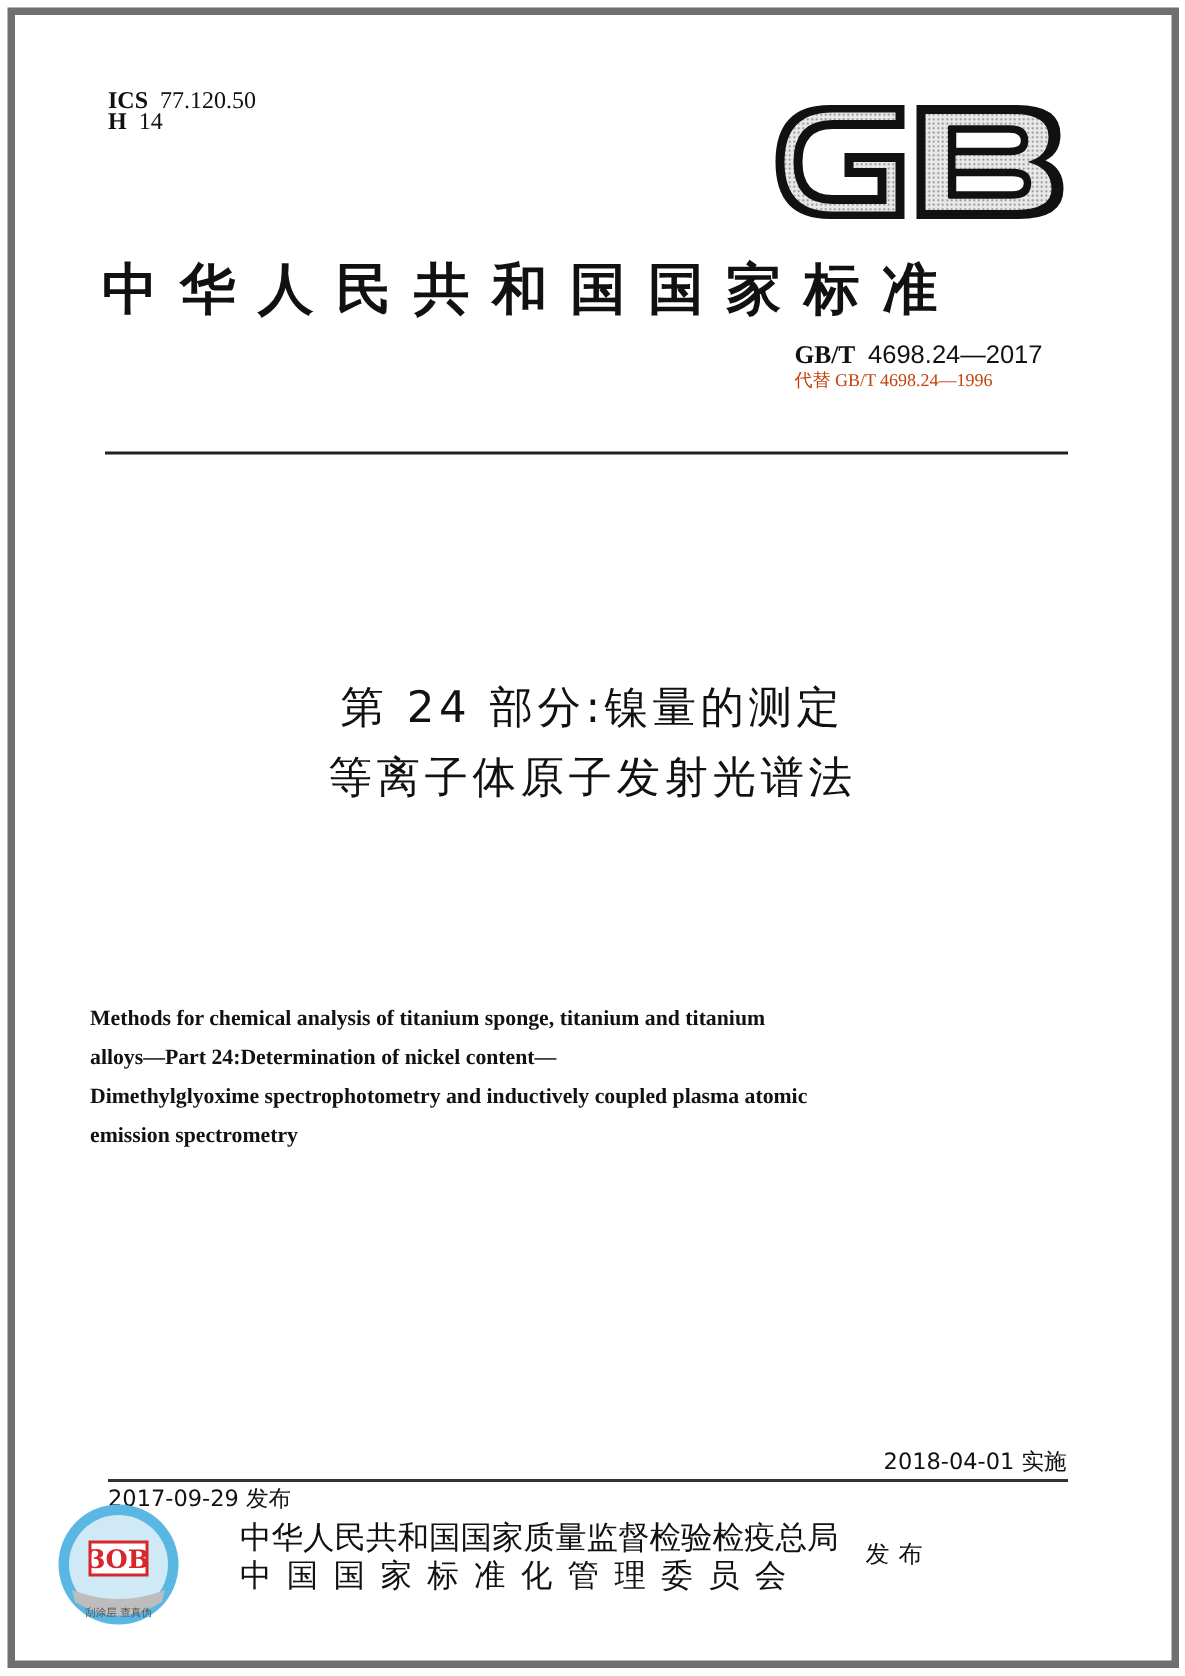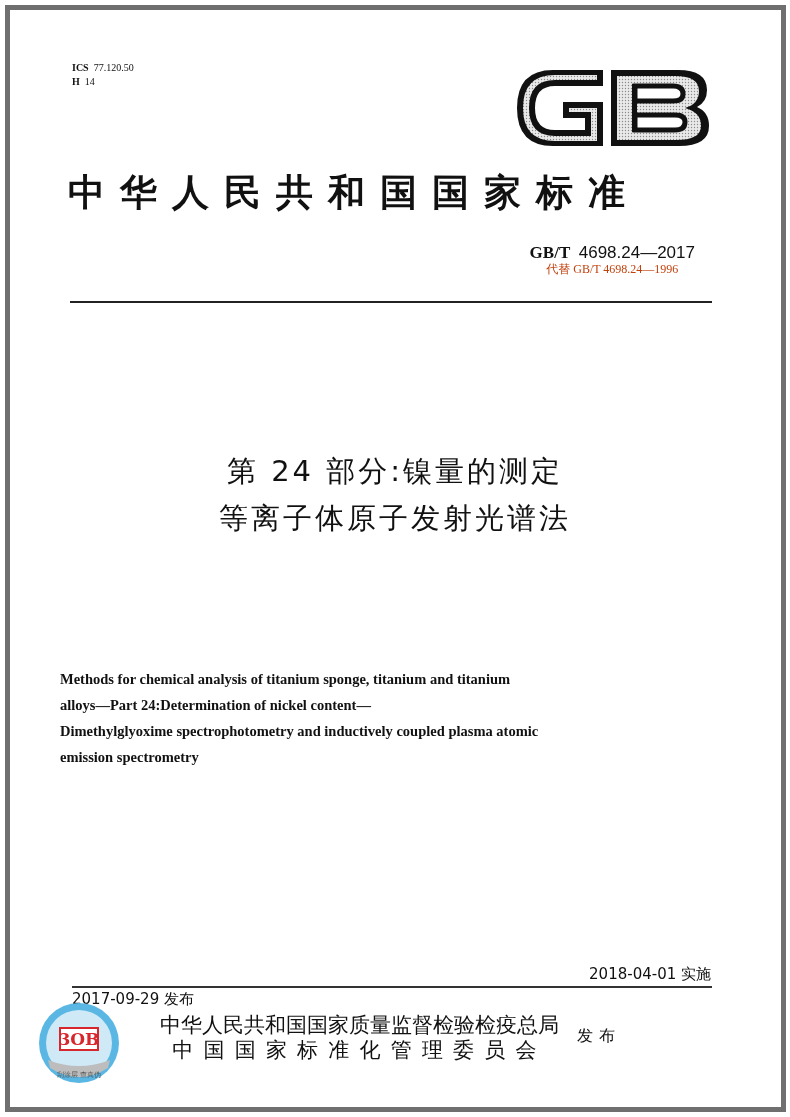--- a/index.html
+++ b/index.html
@@ -2,42 +2,42 @@
 <html><head>
 <meta charset="utf-8">
 <style>
   html, body { margin: 0; padding: 0; background: #ffffff; }
   body { width: 790px; height: 1117px; position: relative; overflow: hidden;
          font-family: "DejaVu Sans", "Liberation Sans", sans-serif; color: #111; }
   .frame { position: absolute; left: 5px; top: 5px; width: 771px; height: 1097px;
            border: 5px solid #6f6f6f; background: #fff; }
   .abs { position: absolute; }
   .ics { left: 72px; top: 61px; font-family: "Liberation Serif", "DejaVu Serif", serif;
-         font-size: 10px; line-height: 14px; color: #111; }
+         font-size: 16px; line-height: 14px; color: #111; }
   .ics div span.b { font-weight: bold; }
   .logo { left: 513px; top: 66px; width: 200px; height: 84px; }
   .cn-title { left: 68px; top: 168px; width: 660px; font-family: "DejaVu Serif", "Liberation Serif", serif;
               font-weight: bold; font-size: 37px; letter-spacing: 15px; white-space: nowrap; color:#111; }
-  .stdno { right: 95px; top: 244px; text-align: center; white-space: nowrap; }
+  .stdno { right: 95px; top: 228px; text-align: left; white-space: nowrap; }
   .stdno .main { font-family: "Liberation Serif", serif; font-weight: bold; font-size: 17px; line-height: 18px; }
   .stdno .main .num { font-family: "Liberation Sans", sans-serif; font-weight: normal; }
   .stdno .sub { font-family: "Liberation Serif", serif; font-size: 12px; color: #c2410c; line-height: 14px; }
   .rule1 { left: 70px; top: 301px; width: 642px; height: 2px; background: #222; }
   .title-block { left: 60px; top: 448px; width: 670px; text-align: center; }
   .title-block div { font-family: "DejaVu Sans", "Liberation Sans", sans-serif; font-size: 29px;
                      line-height: 47px; letter-spacing: 3px; color: #111; white-space: nowrap; }
   .en-block { left: 60px; top: 666px; width: 670px; text-align: left;
               font-family: "Liberation Serif", "DejaVu Serif", serif; font-weight: bold; font-size: 14.5px;
               line-height: 26px; color: #111; }
   .date-left { left: 72px; top: 990px; font-size: 15px; }
   .date-right { right: 79px; top: 965px; font-size: 15px; }
   .rule2 { left: 72px; top: 986px; width: 640px; height: 2px; background: #333; }
   .seal { left: 38px; top: 1002px; width: 82px; height: 82px; }
   .issuer { left: 160px; top: 1013px; font-family: "DejaVu Sans", "Liberation Sans", sans-serif; font-size: 21px;
-            line-height: 25px; color: #111; white-space: nowrap; text-align: center; }
+            line-height: 25px; color: #111; white-space: nowrap; }
   .issuer .l2 { letter-spacing: 10.2px; }
   .publish { left: 577px; top: 1026px; font-size: 16px; letter-spacing: 6px; white-space: nowrap; }
 </style>
 </head>
 <body>
 
 <div class="frame"></div>
 
 <div class="abs ics">
   <div><span class="b">ICS</span>&nbsp;&nbsp;<span>77.120.50</span></div>

